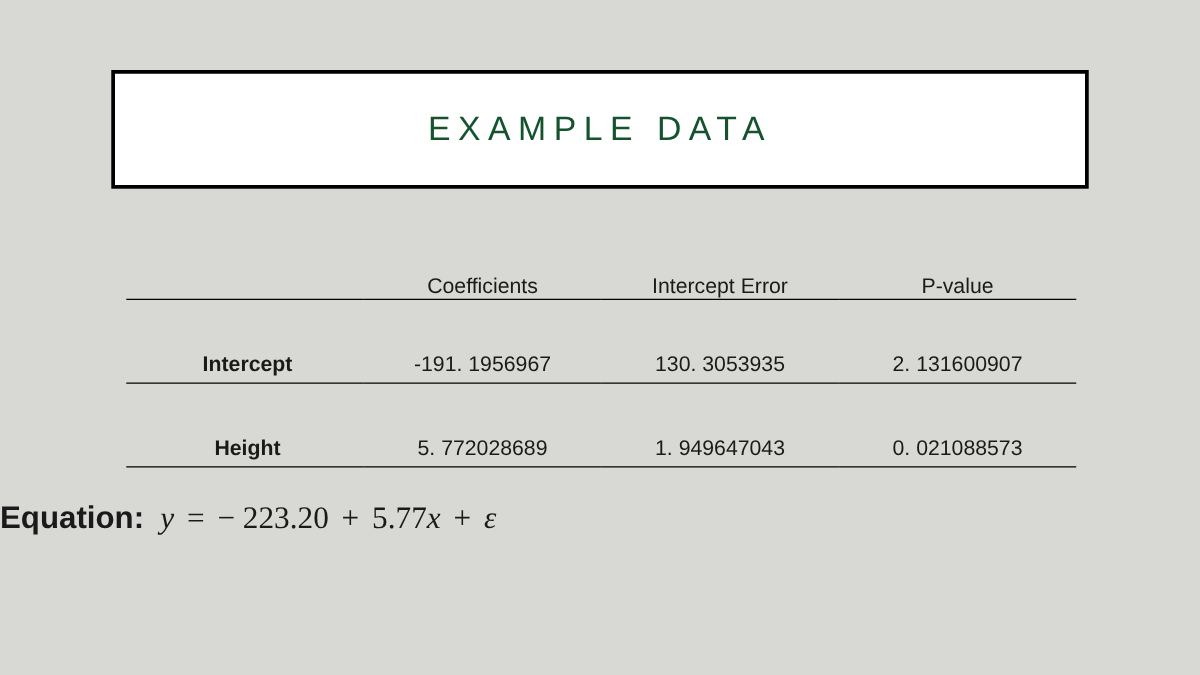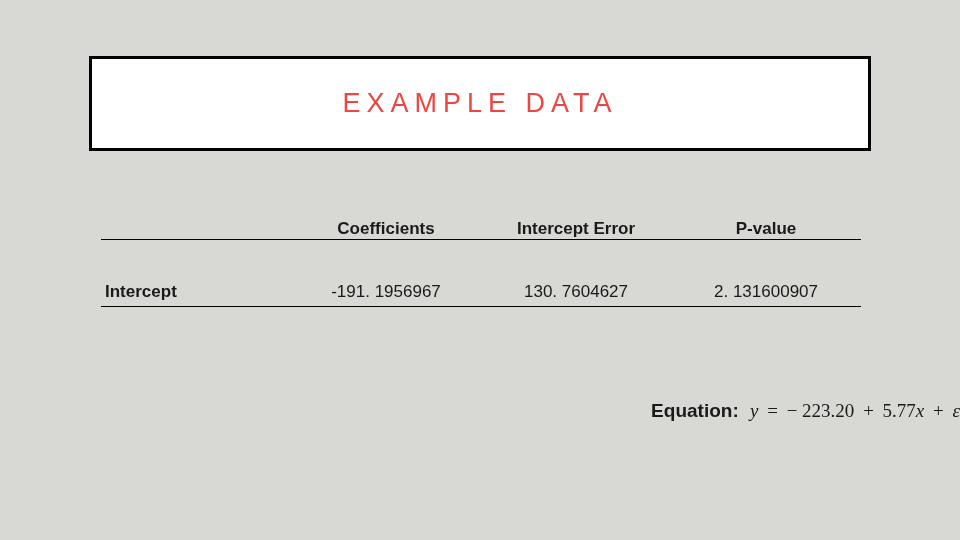--- a/index.html
+++ b/index.html
@@ -16,65 +16,65 @@
     width:782px;height:95px;
     background:#ffffff;
     border:3px solid #000;
     box-sizing:border-box;
     display:flex;align-items:center;justify-content:center;
   }
   .title-text{
     font-size:27px;
     letter-spacing:6px;
     font-weight:400;
-    color:#ef4444;
+    color:#14532d;
   }
   .tbl{
     position:absolute;
     left:101px;top:207px;
     width:760px;
     border-collapse:collapse;
     font-size:17px;
   }
   .tbl th, .tbl td{
     padding:0;
     height:32px;
     vertical-align:bottom;
     text-align:center;
   }
   .tbl .lab{
-    text-align:left;
+    text-align:center;
     font-weight:700;
     padding-left:4px;
     margin-left:48px;
   }
   .tbl thead th{
-    font-weight:700;
+    font-weight:400;
     border-bottom:1.5px solid #000;
   }
   .tbl thead th.lab{
     border-bottom:1.5px solid #000;
   }
   .tbl tbody tr{
   }
   .tbl tbody td, .tbl tbody th{
     border-bottom:1.5px solid #000;
     padding-top:30px;
     padding-bottom:4px;
   }
   .tbl .col-lab{width:190px}
   .tbl .col1{width:190px}
   .tbl .col2{width:190px}
   .tbl .col3{width:190px}
   .eqn{
     position:absolute;
     left:0;top:400px;
     width:960px;
-    text-align:right;
-    font-size:19px;
+    text-align:left;
+    font-size:25px;
   }
   .eqn .lbl{
     font-weight:700;
     font-family:Arial,Helvetica,sans-serif;
   }
   .eqn .math{
     font-family:"Cambria Math","Times New Roman",serif;
     font-style:italic;
     padding-left:6px;
   }
@@ -100,22 +100,28 @@
       <th class="lab"></th>
       <th>Coefficients</th>
       <th>Intercept Error</th>
       <th>P-value</th>
     </tr>
   </thead>
   <tbody>
     <tr>
       <td class="lab">Intercept</td>
       <td>-191. 1956967</td>
-      <td>130. 7604627</td>
+      <td>130. 3053935</td>
       <td>2. 131600907</td>
+    </tr>
+    <tr>
+      <td class="lab">Height</td>
+      <td>5. 772028689</td>
+      <td>1. 949647043</td>
+      <td>0. 021088573</td>
     </tr>
   </tbody>
 </table>
 
 <div class="eqn">
   <span class="lbl">Equation:</span>
   <span class="math">
     <span>y</span>
     <span class="op">=</span>
     <span class="num">− 223.20</span>

